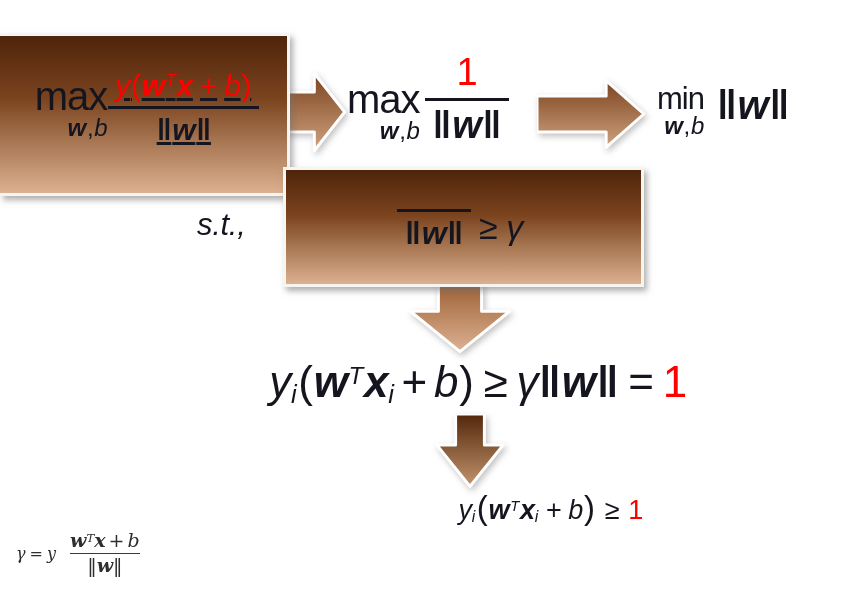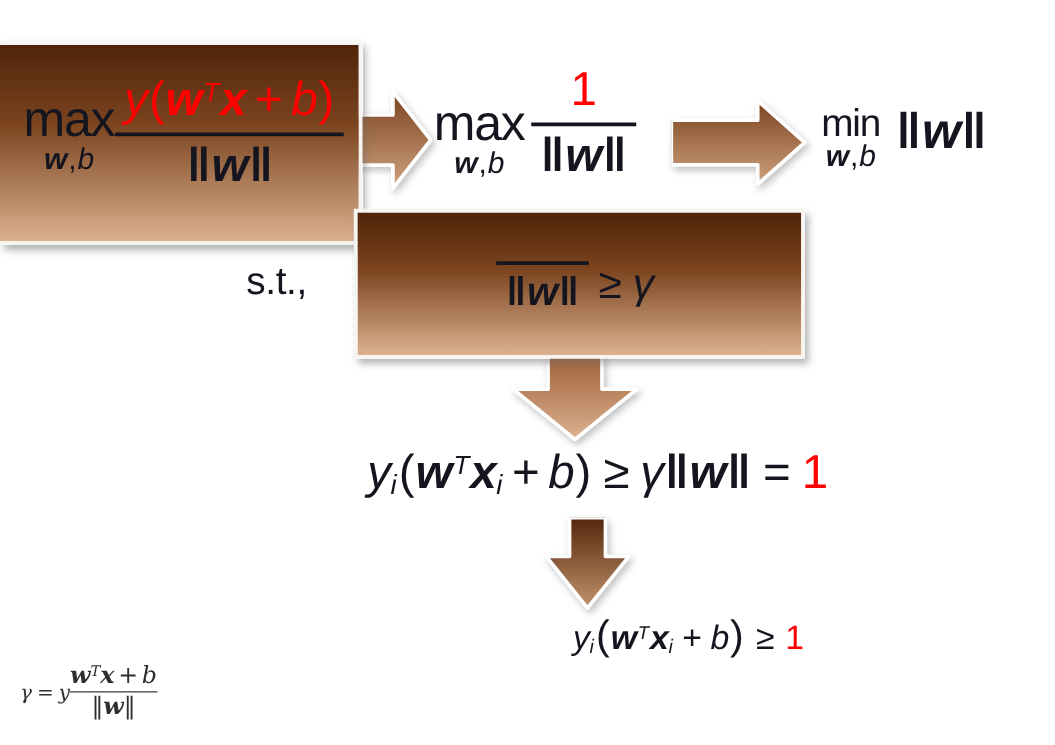--- a/index.html
+++ b/index.html
@@ -11,59 +11,59 @@
   .gbox{
     position:absolute;z-index:2;box-sizing:border-box;
     background:linear-gradient(180deg,#4f240a 0%,#7b441f 40%,#dcb190 100%);
     border:3px solid #f7f5f2;
     box-shadow:3px 4px 6px rgba(110,110,110,.55);
     display:flex;align-items:center;justify-content:center;
   }
   .box1{left:0;top:33px;width:290px;height:163px;border-left:0;gap:8px;padding-bottom:14px;}
   .box2{left:283px;top:167px;width:361px;height:120px;gap:6px;font-size:34px;}
   
-  .op{display:inline-flex;flex-direction:column;align-items:center;line-height:1;}
+  .op{display:inline-flex;flex-direction:column;align-items:flex-end;line-height:1;}
   .op-main{letter-spacing:-1px;}
   .op-sub{line-height:1;margin-top:0;}
   .box1 .op-main{font-size:40px;} .box1 .op-sub{font-size:24px;}
   
   .frac{display:inline-flex;flex-direction:column;align-items:center;line-height:1.05;}
   .fnum,.fden{white-space:nowrap;}
   .fbar{align-self:stretch;height:3px;background:#15151f;margin:5px -7px;}
-  .box1 .fnum,.box1 .fden{font-size:38px;}
+  .box1 .fnum,.box1 .fden{font-size:30px;text-decoration:underline;}
   .box2 .fnum,.box2 .fden{font-size:32px;}
   
   .mathline{position:absolute;z-index:3;white-space:nowrap;}
   .f2{left:347px;top:53px;display:flex;align-items:flex-start;gap:12px;}
   .f2 .op{margin-top:26px;} .f2 .op-main{font-size:40px;} .f2 .op-sub{font-size:24px;}
   .f2 .fnum,.f2 .fden{font-size:38px;}
   .fmin{left:657px;top:83px;display:flex;align-items:flex-start;gap:12px;}
   .fmin .op-main{font-size:31px;} .fmin .op-sub{font-size:24px;}
   .fmin .body{font-size:40px;line-height:1.1;}
-  .stlabel{left:197px;top:207px;font-size:31px;}
-  .f3{left:262px;top:357px;width:432px;text-align:center;font-size:38px;}
+  .stlabel{left:197px;top:207px;font-size:31px;font-style:italic;}
+  .f3{left:262px;top:357px;width:432px;text-align:center;font-size:44px;}
   .f4{left:328px;top:495px;width:315px;text-align:right;font-size:27px;}
   
   .i{font-style:italic;}
   .v{font-style:italic;font-weight:700;}
   .red{color:#fe0000;}
   .nb{font-weight:700;font-style:normal;padding:0 1px;}
   .sb{font-size:.58em;position:relative;top:.22em;padding-right:1px;}
   .sp{font-size:.55em;position:relative;top:-.55em;padding:0 1px;}
   .pl{padding:0 1px;}
   .plus{padding:0 7px;}
   .rel{padding:0 9px;}
   .bp{font-size:1.22em;line-height:0;}
   
   .arrow{position:absolute;z-index:1;filter:drop-shadow(2px 3px 3px rgba(120,120,120,.45));}
   
   .foot{
     position:absolute;left:16px;top:531px;z-index:3;
     font-family:"DejaVu Serif", serif;color:#2e2e2e;font-size:16px;letter-spacing:0;
-    display:flex;align-items:center;gap:0;
+    display:flex;align-items:center;gap:14px;
   }
   .foot .fnum,.foot .fden{font-size:19px;}
   .foot .fbar{height:1.5px;background:#3a3a3a;margin:2px 0;}
   .foot .nb{font-weight:400;padding:0;}
   .foot .rel{padding:0 4px;}
   .foot .plus{padding:0 3px;}
   .foot .sp{font-size:.62em;top:-.45em;padding:0;}
 </style>
 </head>
 <body>

